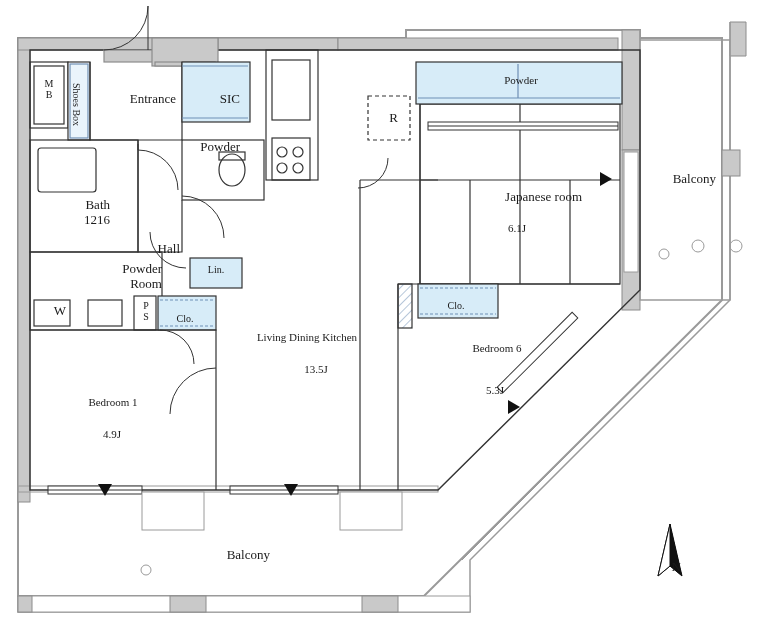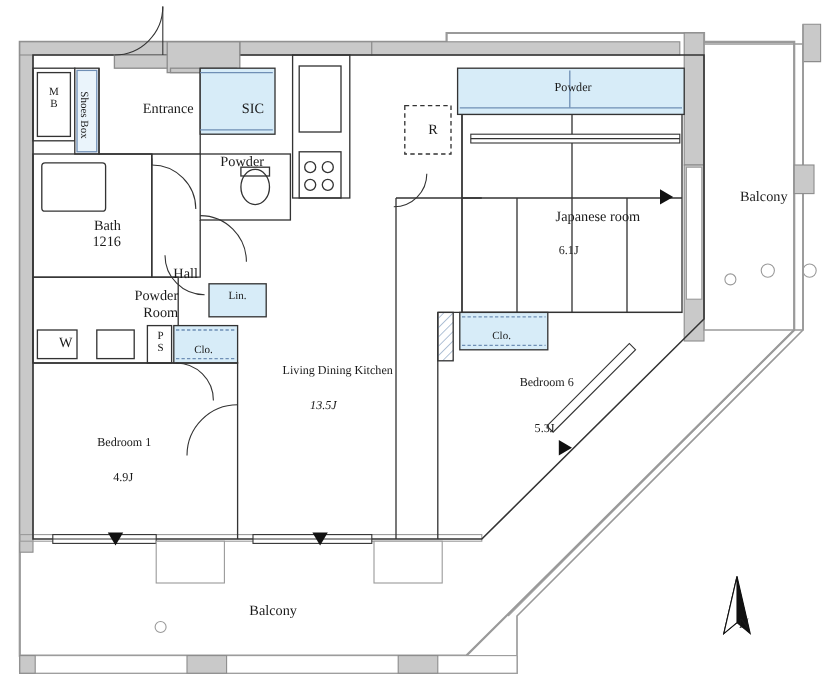--- a/index.html
+++ b/index.html
@@ -191,21 +191,21 @@
     <div class="lbl med" style="left: 48px; top: 198px; width: 62px; height: 36px; font-family: Liberation Serif, serif;">Bath
 1216</div>
     <div class="lbl med" style="left: 84px; top: 262px; width: 78px; height: 36px;">Powder
 Room</div>
     <div class="lbl tiny" style="left: 196px; top: 264px; width: 40px; height: 16px;">Lin.</div>
     <div class="lbl med" style="left: 38px; top: 304px; width: 28px; height: 18px;">W</div>
     <div class="lbl tiny" style="left: 138px; top: 300px; width: 16px; height: 26px;">P
 S</div>
     <div class="lbl tiny" style="left: 164px; top: 313px; width: 42px; height: 16px;">Clo.</div>
     <div class="lbl big" style="left: 214px; top: 331px; width: 186px; height: 20px;">Living Dining Kitchen</div>
-    <div class="lbl big" style="left: 254px; top: 363px; width: 80px; height: 22px; font-style: italic;">13.5J</div>
+    <div class="lbl big" style="left: 276px; top: 363px; width: 80px; height: 22px;">13.5J</div>
     <div class="lbl big" style="left: 58px; top: 396px; width: 110px; height: 20px;">Bedroom 1</div>
     <div class="lbl big" style="left: 78px; top: 428px; width: 68px; height: 22px;">4.9J</div>
     <div class="lbl med" style="left: 190px; top: 548px; width: 80px; height: 20px;">Balcony</div>
     <div class="lbl small" style="left: 486px; top: 74px; width: 70px; height: 18px;">Powder</div>
     <div class="lbl med" style="left: 374px; top: 111px; width: 24px; height: 20px;">R</div>
     <div class="lbl med" style="left: 452px; top: 190px; width: 130px; height: 20px;">Japanese room</div>
     <div class="lbl big" style="left: 484px; top: 222px; width: 66px; height: 22px;">6.1J</div>
     <div class="lbl med" style="left: 640px; top: 172px; width: 76px; height: 20px;">Balcony</div>
     <div class="lbl tiny" style="left: 434px; top: 300px; width: 44px; height: 16px;">Clo.</div>
     <div class="lbl big" style="left: 442px; top: 342px; width: 110px; height: 20px;">Bedroom 6</div>

